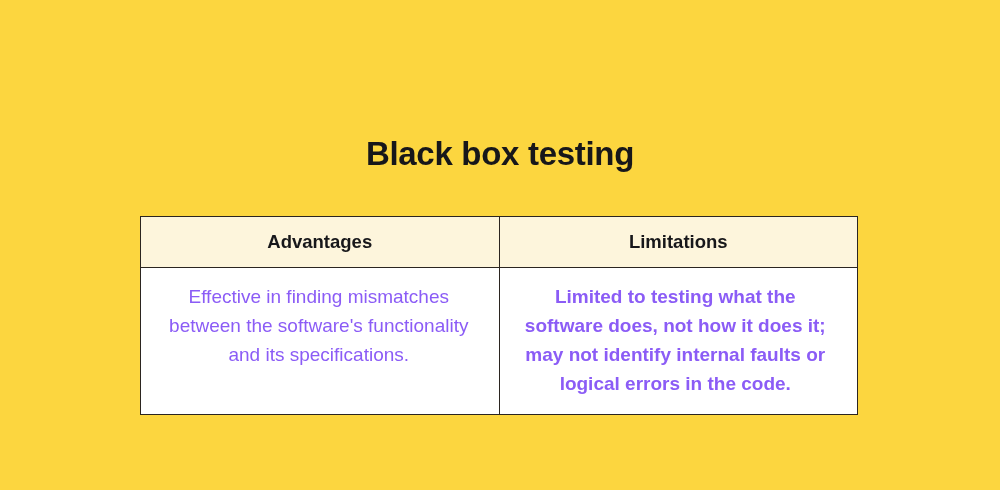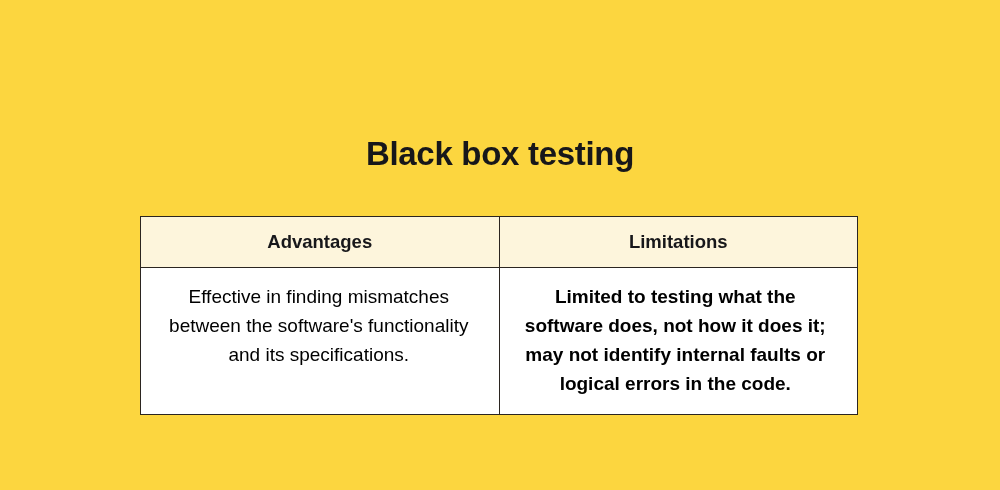--- a/index.html
+++ b/index.html
@@ -69,21 +69,21 @@
   }
 
   .comparison-table td {
     background: #ffffff;
   }
 
   .td-inner {
     padding: 14px 20px 16px 18px;
     font-size: 19px;
     font-weight: normal;
-    color: #000000;
+    color: #8b5cf6;
     line-height: 29px;
   }
 
   .cell-right .td-inner {
     padding-right: 24px;
     font-weight: bold;
   }
 </style>
 </head>
 <body>

